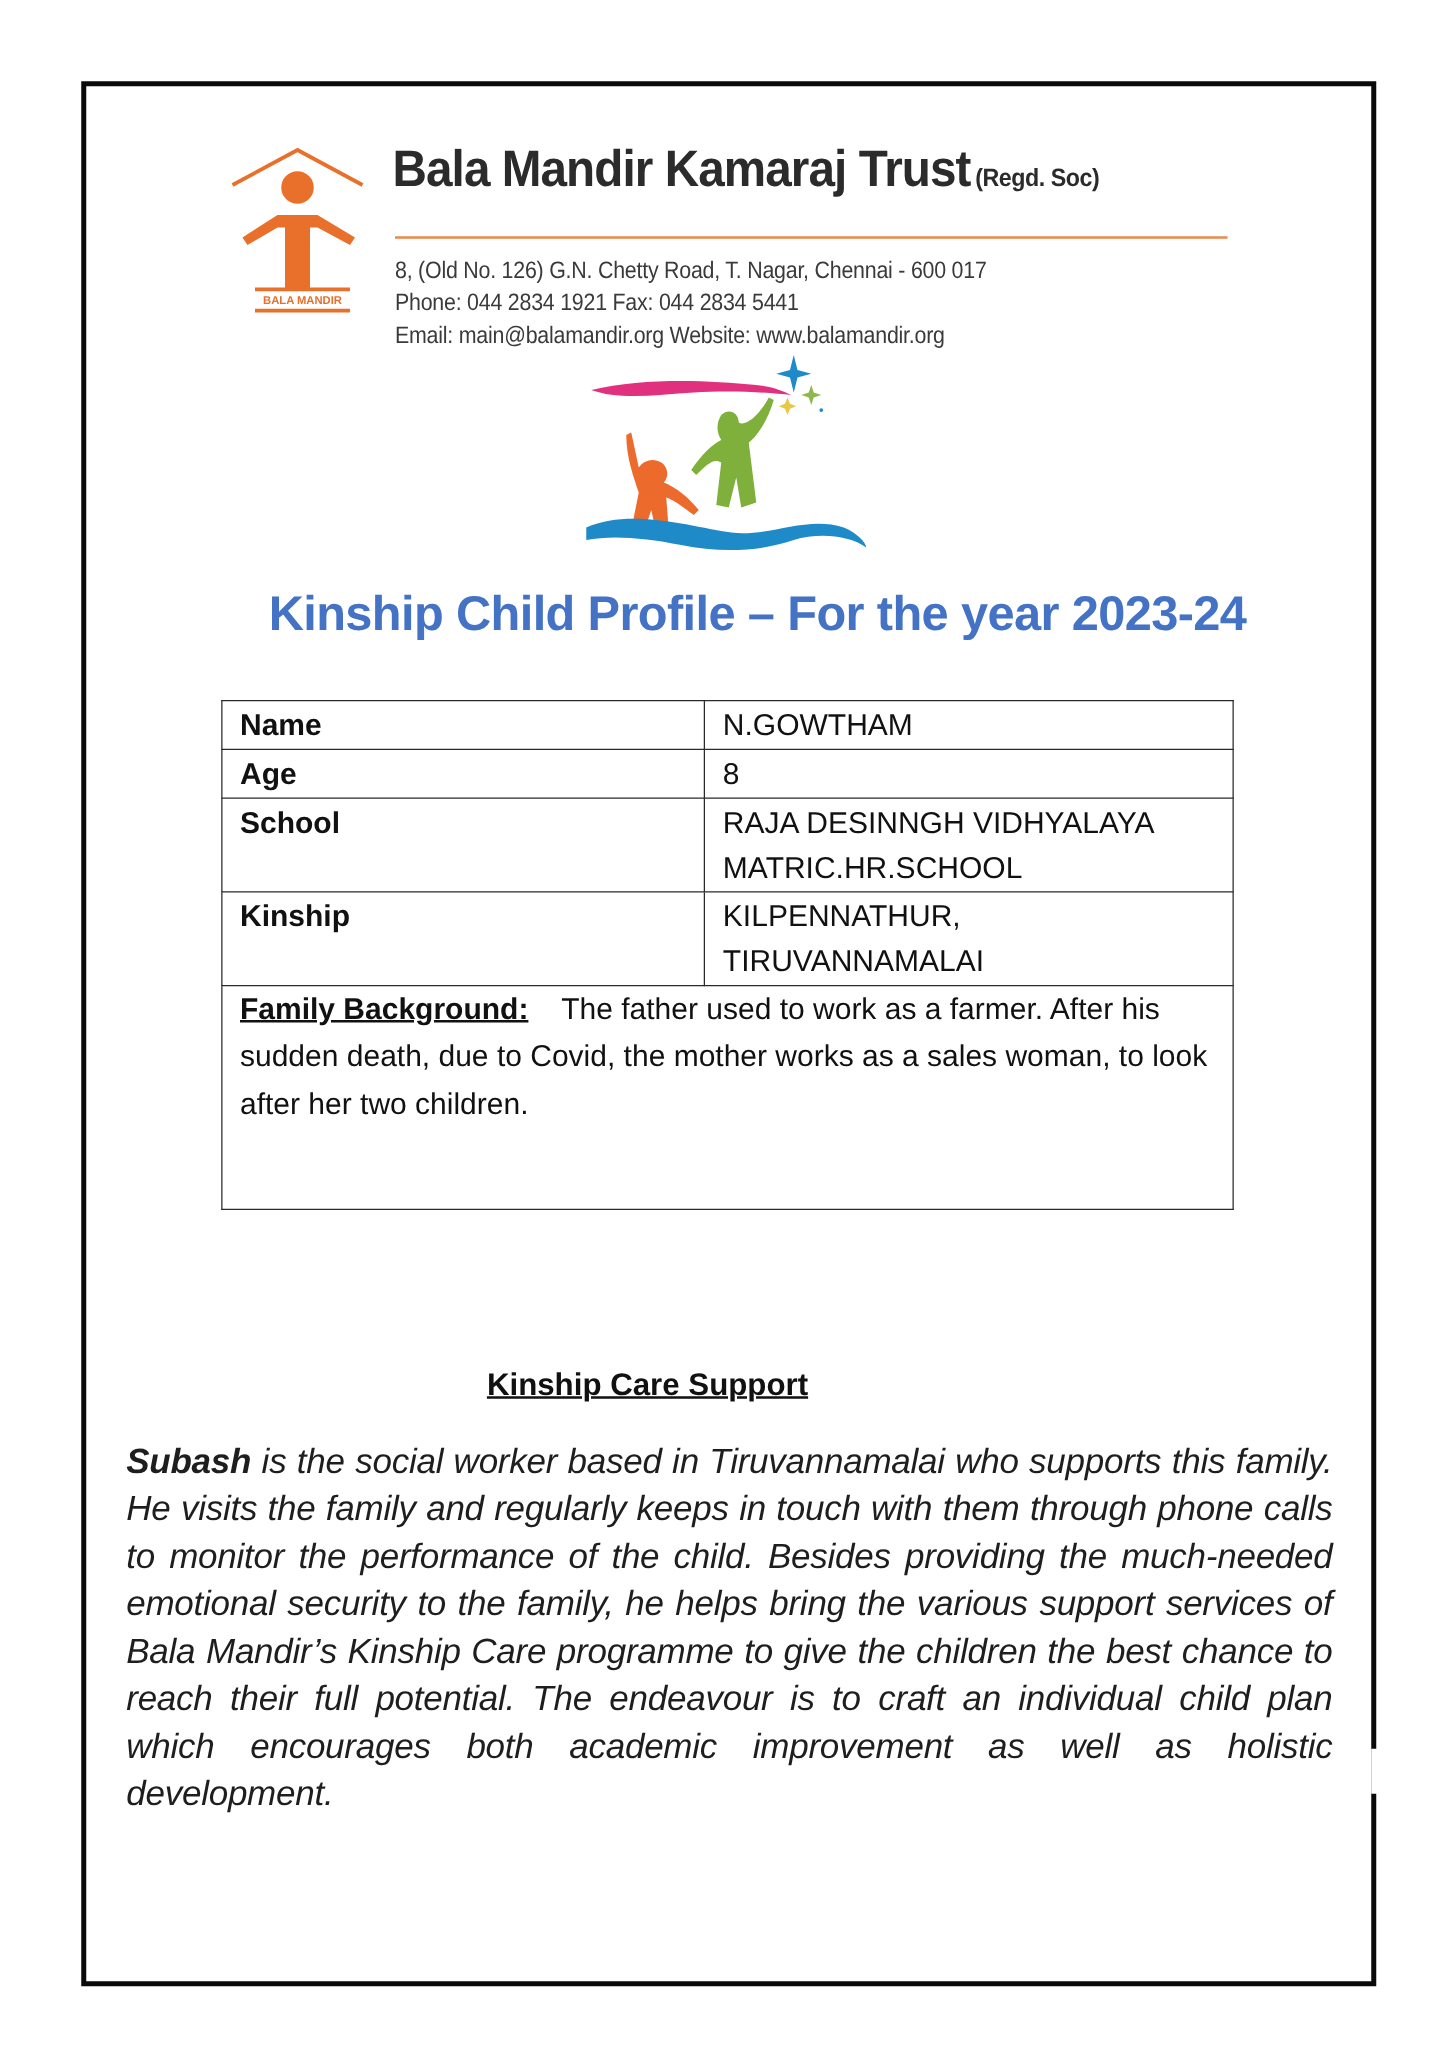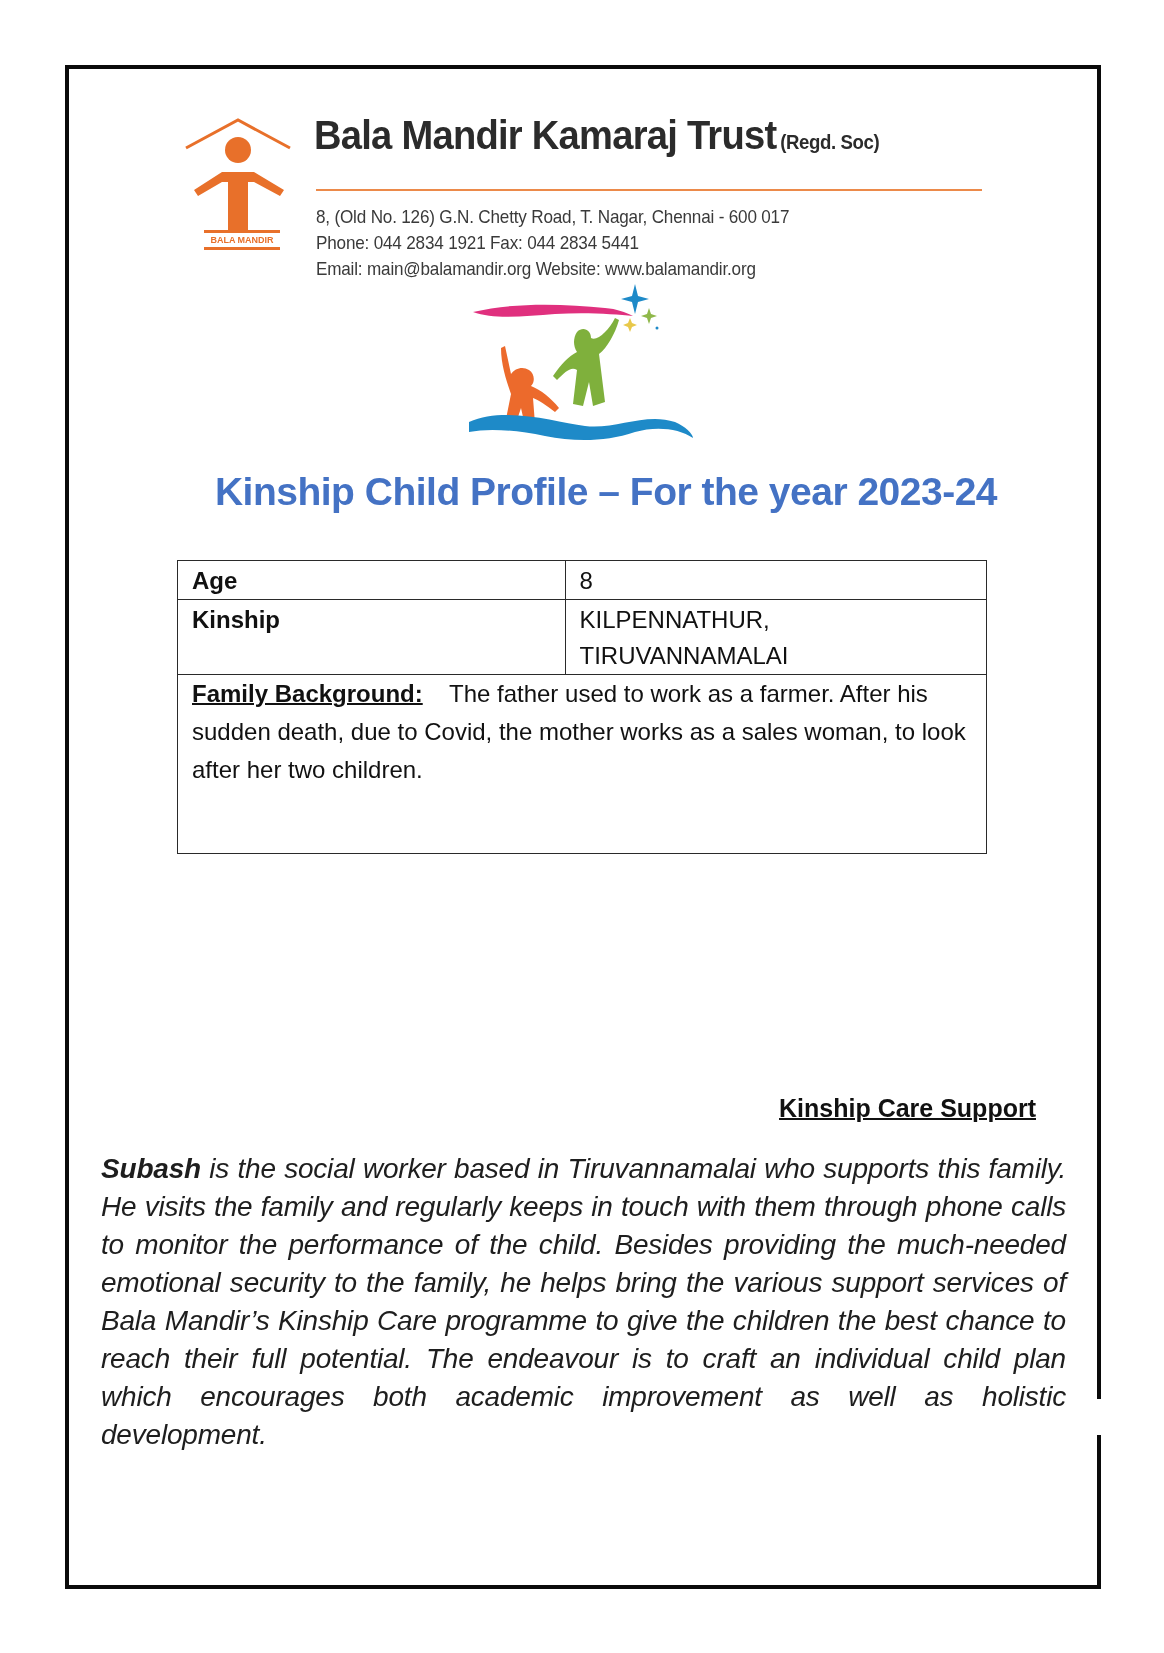--- a/index.html
+++ b/index.html
@@ -28,21 +28,21 @@
 
   
   .profile { position: absolute; left: 177px; top: 560px; width: 810px; border-collapse: collapse;
              font-family: "Liberation Sans", sans-serif; font-size: 24px; color: #111; }
   .profile td { border: 1.5px solid #2a2a2a; padding: 2px 14px 0 14px; vertical-align: top; line-height: 36px; }
   .profile td.k { width: 377px; font-weight: bold; }
   .profile td.v { width: 405px; }
   .profile td.fb { height: 178px; line-height: 38px; padding-top: 0; }
   .fb-label { font-weight: bold; text-decoration: underline; text-decoration-thickness: 2px; }
 
-  .support-heading { position: absolute; left: 0; width: 1036px; top: 1094px; text-align: right;
+  .support-heading { position: absolute; left: 0; width: 1036px; top: 1094px; text-align: center;
                      font-weight: bold; font-size: 25px; text-decoration: underline; text-decoration-thickness: 2px; color: #111; }
 
   .support-body { position: absolute; left: 101px; width: 965px; top: 1150px;
                   font-family: "Liberation Sans", sans-serif; font-style: italic; font-size: 28px;
                   line-height: 38px; text-align: justify; color: #1e1e1e; letter-spacing: -0.2px; }
   .worker { font-weight: bold; }
 </style>
 </head>
 <body>
 
@@ -76,23 +76,31 @@
 
   <path d="M40,64 L46,92 C50,86 58,84 64,88 C70,92 70,100 66,104 C76,108 86,116 94,126 L90,130 C82,124 74,118 68,116 L70,142 L60,144 L56,126 L50,144 L40,142 L46,112 C42,100 36,84 36,66 Z" fill="#ec6a2c"></path>
 
   <path d="M4,140 C40,124 90,140 120,144 C150,148 180,130 210,140 C220,144 228,152 228,156 C214,146 190,144 170,150 C140,160 110,160 80,154 C50,148 24,146 4,150 Z" fill="#1e8ac8"></path>
 </svg>
 
 <div class="doc-title">Kinship Child Profile – For the year 2023-24</div>
 
 <table class="profile">
   <tbody>
+      <tr>
+    <td class="k">Name</td>
+    <td class="v">N.GOWTHAM</td>
+  </tr>
   <tr>
     <td class="k">Age</td>
     <td class="v">8</td>
+  </tr>
+  <tr>
+    <td class="k">School</td>
+    <td class="v">RAJA DESINNGH VIDHYALAYA MATRIC.HR.SCHOOL</td>
   </tr>
   <tr>
     <td class="k">Kinship</td>
     <td class="v">KILPENNATHUR, TIRUVANNAMALAI</td>
   </tr>
   <tr>
     <td class="fb" colspan="2"><span class="fb-label">Family Background:</span>&nbsp;&nbsp;&nbsp; <span>The father used to work as a farmer. After his sudden death, due to Covid, the mother works as a sales woman, to look after her two children.</span></td>
   </tr>
 </tbody>
   </table>

